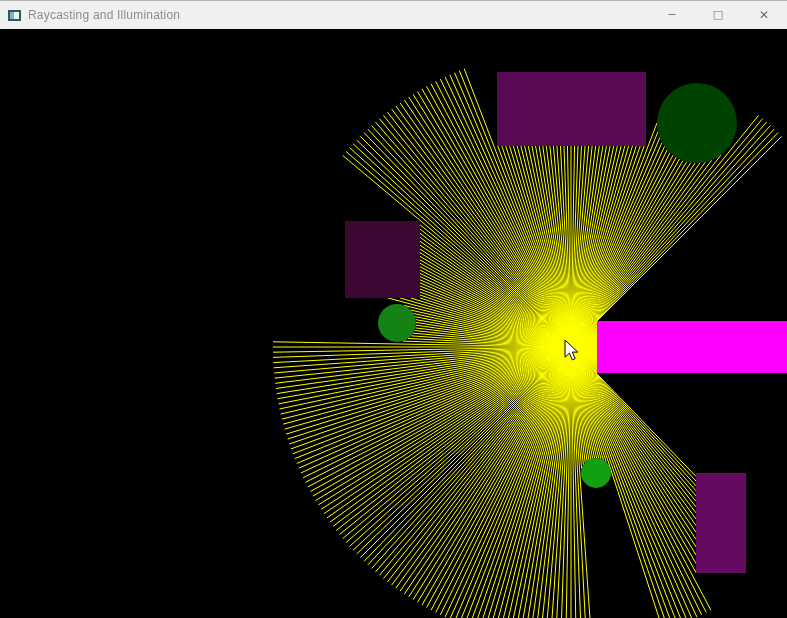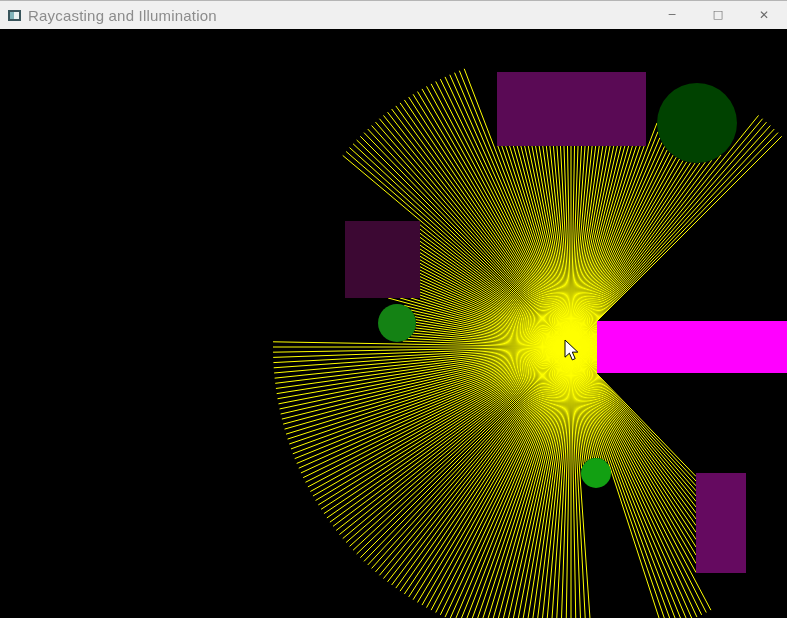--- a/index.html
+++ b/index.html
@@ -15,21 +15,21 @@
     border-top: 1px solid #b5b5b5;
   }
   .app-icon {
     width: 13px; height: 11px; margin-left: 8px;
     box-sizing: border-box;
     border: 2px solid #39555c;
     background: linear-gradient(90deg, #7fb4ba 0 4px, #e8f2f2 4px);
     display: inline-block; flex: 0 0 auto;
   }
   .title {
-    margin-left: 7px; font-size: 15px; letter-spacing: 0.2px;
+    margin-left: 7px; font-size: 12px; letter-spacing: 0.2px;
     white-space: nowrap; user-select: none;
   }
   .controls { margin-left: auto; display: flex; height: 100%; }
   .ctrl {
     width: 46px; height: 100%; border: none; background: transparent;
     font-size: 11px; line-height: 28px; text-align: center;
     padding: 0; cursor: default;
     font-family: "DejaVu Sans", sans-serif;
   }
   .ctrl.close { font-size: 12px; }

